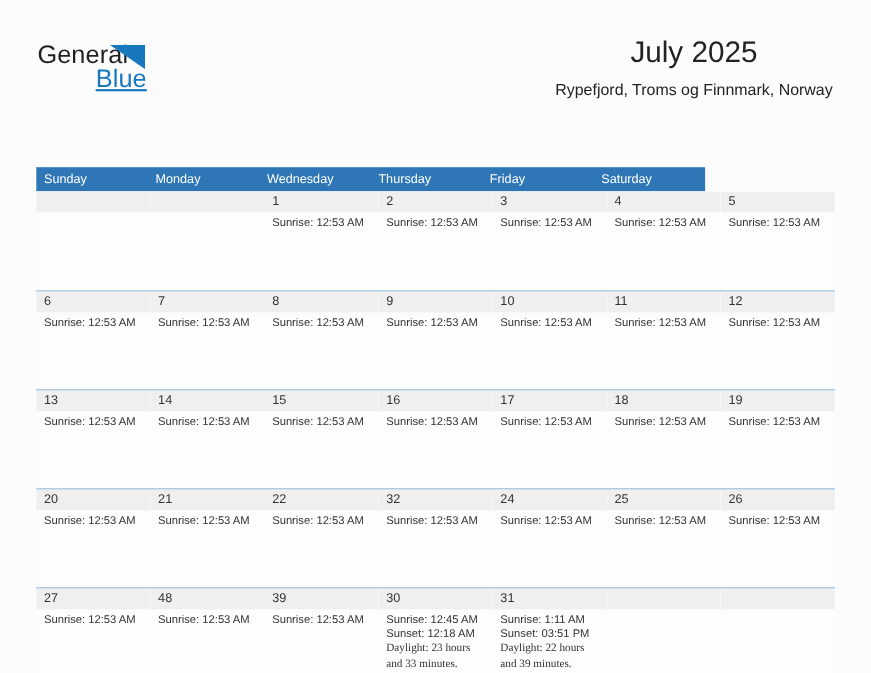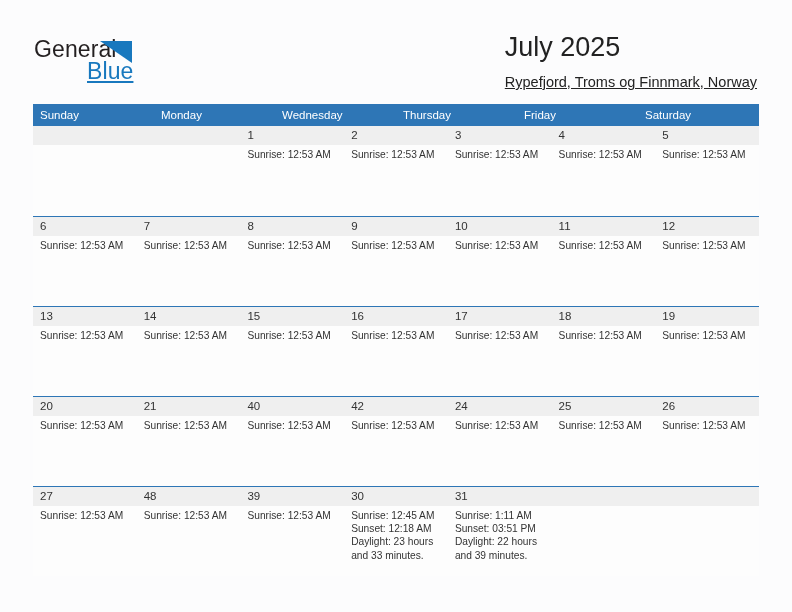--- a/index.html
+++ b/index.html
@@ -58,49 +58,49 @@
     top: 22px;
     font-size: 23px;
     color: #1878be;
     letter-spacing: 0.1px;
     text-decoration: underline;
   }
   .title-block {
     position: absolute;
     right: 35px;
     top: 30px;
-    text-align: left;
+    text-align: center;
   }
   .cal-title {
     font-size: 27px;
     color: #222222;
     line-height: 34px;
     white-space: nowrap;
   }
   .cal-subtitle {
     margin-top: 9px;
     font-size: 14.5px;
     color: #222222;
     line-height: 18px;
     white-space: nowrap;
-    text-decoration: underline;
   }
 
   
   .cal {
     position: absolute;
     left: 33px;
     top: 104px;
     width: 726px;
   }
   .dow-row {
     display: flex;
-    width: 726px;
+    width: 608px;
     height: 22px;
     background: #2e76b6;
+    margin-top: 48px;
   }
   .dow {
     flex: 1 1 0;
     color: #ffffff;
     font-size: 11.5px;
     line-height: 22px;
     padding-left: 7px;
     box-sizing: border-box;
     white-space: nowrap;
   }
@@ -138,20 +138,21 @@
     padding: 3px 6px 0 7px;
     font-size: 10.2px;
     line-height: 13.2px;
     color: #333333;
   }
   .day .info div {
     white-space: nowrap;
   }
   .day .info div.wrap {
     white-space: normal;
+    font-family: Liberation Serif, serif;
   }
 </style>
 </head>
 <body>
 
 <div id="page">
 
   <div class="header">
 
     <div class="logo">
@@ -314,27 +315,27 @@
               <div>Sunrise: 12:53 AM</div>
             </div>
           </div>
           <div class="day">
             <span class="datenum">21</span>
             <div class="info">
               <div>Sunrise: 12:53 AM</div>
             </div>
           </div>
           <div class="day">
-            <span class="datenum">40</span>
-            <div class="info">
-              <div>Sunrise: 12:53 AM</div>
-            </div>
-          </div>
-          <div class="day">
-            <span class="datenum">42</span>
+            <span class="datenum">22</span>
+            <div class="info">
+              <div>Sunrise: 12:53 AM</div>
+            </div>
+          </div>
+          <div class="day">
+            <span class="datenum">32</span>
             <div class="info">
               <div>Sunrise: 12:53 AM</div>
             </div>
           </div>
           <div class="day">
             <span class="datenum">24</span>
             <div class="info">
               <div>Sunrise: 12:53 AM</div>
             </div>
           </div>

